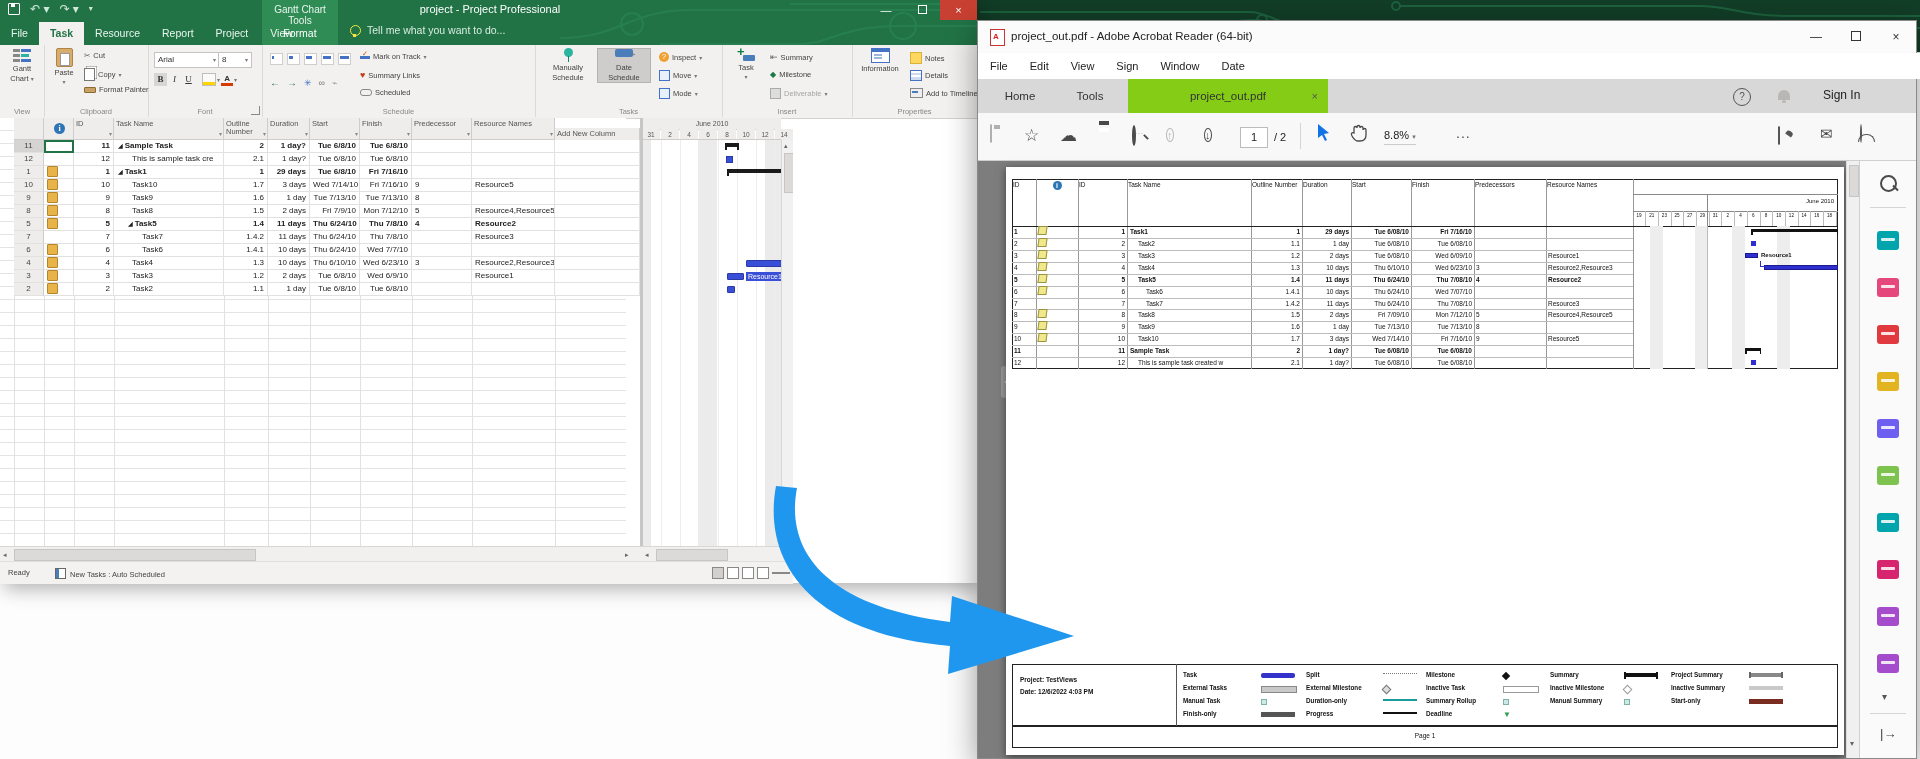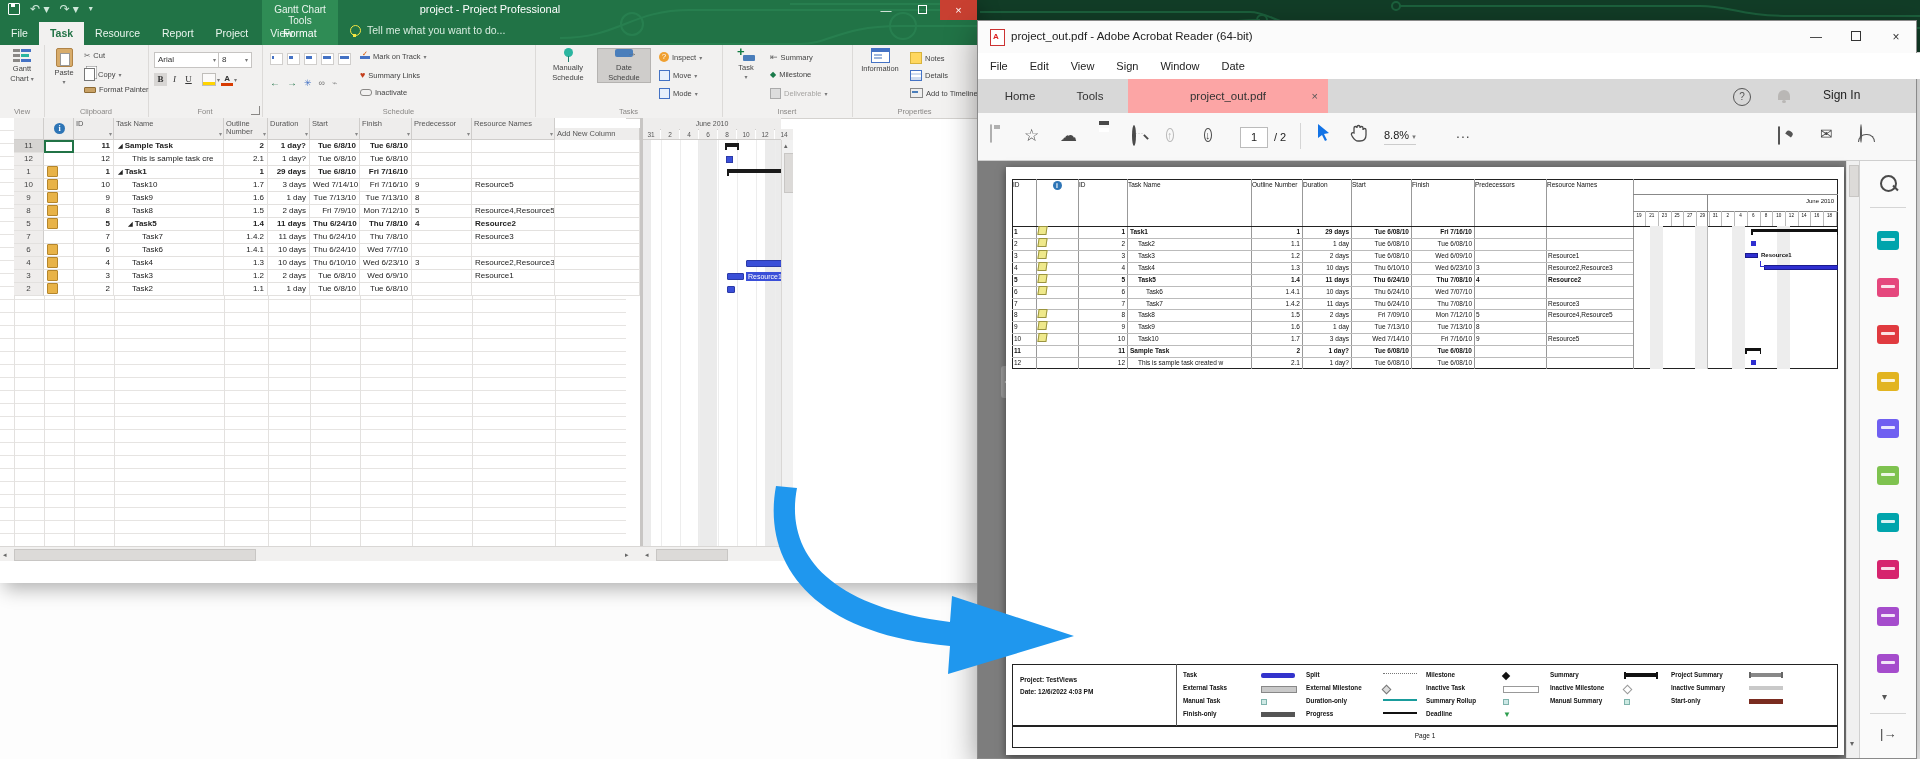--- a/index.html
+++ b/index.html
@@ -104,21 +104,21 @@
   
   .acro{position:absolute;left:977px;top:20px;width:938px;height:737px;background:#fff;border:1px solid #8a8a8a;box-sizing:content-box;box-shadow:0 10px 30px rgba(0,0,0,.4);z-index:10;}
   .acro-title{position:absolute;left:0;top:0;width:100%;height:32px;background:#fbfbfb;font-size:11.5px;color:#222;}
   .pdfic{position:absolute;left:12px;top:8px;width:13px;height:15px;background:#fff;border:1px solid #c33;position:absolute;}
   .pdfic::after{content:"A";position:absolute;left:2px;top:2px;color:#d22;font-size:8px;font-weight:bold;}
   .acb{position:absolute;top:0;width:40px;height:32px;text-align:center;line-height:32px;color:#333;font-size:12px;}
   .acb .boxico{display:inline-block;width:8px;height:8px;border:1px solid #333;}
   .acro-menu{position:absolute;left:0;top:32px;width:100%;height:26px;background:#fff;display:flex;gap:22px;padding-left:12px;align-items:center;font-size:11px;color:#222;}
   .acro-tabs{position:absolute;left:0;top:58px;width:100%;height:34px;background:#d8d8d8;font-size:11.5px;color:#333;}
   .atab{position:absolute;top:0;height:34px;line-height:34px;text-align:center;}
-  .atab.doc{background:#fca5a5;}
+  .atab.doc{background:#84cc16;}
   .tabx{position:absolute;right:10px;top:0;font-size:11px;color:#555;}
   .helpc{position:absolute;width:16px;height:16px;border:1.5px solid #555;border-radius:50%;text-align:center;line-height:16px;font-size:10px;color:#555;}
   .bell{position:absolute;width:12px;height:10px;background:#b9b7b5;border-radius:6px 6px 0 0;}
   .bell::after{content:"";position:absolute;left:4px;top:10px;width:4px;height:3px;background:#b9b7b5;border-radius:50%;}
   .acro-toolbar{position:absolute;left:0;top:92px;width:100%;height:48px;background:#f8f8f8;border-bottom:1px solid #cfcfcf;box-sizing:border-box;}
   .tbi{position:absolute;top:12px;font-size:15px;color:#4a4a4a;}
   .tbi.gray{color:#b0b0b0;}
   .circ{width:17px;height:17px;border:1.5px solid #4a4a4a;border-radius:50%;text-align:center;line-height:16px;font-size:11px;box-sizing:border-box;}
   .circ.gray{border-color:#b8b8b8;color:#b8b8b8;}
   .floppy{width:14px;height:14px;border:1.5px solid #b0b0b0;border-radius:2px;position:relative;}
@@ -335,21 +335,21 @@
             <span class="ic-mark"></span>
             <span>Mark on Track</span>
             <span class="caret">▾</span>
           </div>
         <div class="srow" style="left:98px;top:25px">
             <span class="heart">♥</span>
             <span>Summary Links</span>
           </div>
         <div class="srow" style="left:98px;top:43px">
             <span class="pill"></span>
-            <span>Inactivate</span>
+            <span>Scheduled</span>
           </div>
         <div class="rl">Schedule</div>
       </div>
 
       <div class="rg" style="left:535px;width:187px">
         <div class="bigbtn" style="left:8px;width:50px">
           <span class="ic-pin"></span>
           <span>Manually</span>
             <span>Schedule</span>
         </div>
@@ -615,20 +615,29 @@
 
     <div class="sbH" style="left:0;top:546px;width:793px;height:15px">
       <span class="sarr" style="left:3px;top:4px">◂</span>
       <span class="sarr" style="left:625px;top:4px">▸</span>
       <div class="thumb" style="left:14px;top:2px;width:240px;height:10px"></div>
       <span class="sarr" style="left:645px;top:4px">◂</span>
       <span class="sarr" style="left:783px;top:4px">▸</span>
       <div class="thumb" style="left:656px;top:2px;width:70px;height:10px"></div>
     </div>
 
+    <div class="msp-status">
+      <span class="abs" style="left:8px;top:6px">Ready</span>
+      <span class="abs" style="left:55px;top:6px"><span class="statico"></span><span>New Tasks : Auto Scheduled</span></span>
+      <span class="viewbtn on" style="left:712px"></span>
+      <span class="viewbtn" style="left:727px"></span>
+      <span class="viewbtn" style="left:742px"></span>
+      <span class="viewbtn" style="left:757px"></span>
+      <span class="abs" style="left:772px;top:10px;width:18px;height:2px;background:#8a8886"></span>
+    </div>
   </section>
 
   <section class="acro">
     <div class="acro-title">
       <span class="pdfic"></span>
       <span class="abs" style="left:33px;top:9px">project_out.pdf - Adobe Acrobat Reader (64-bit)</span>
       <div class="acb" style="left:818px">—</div>
       <div class="acb" style="left:858px"><span class="boxico"></span></div>
       <div class="acb" style="left:898px">×</div>
     </div>

